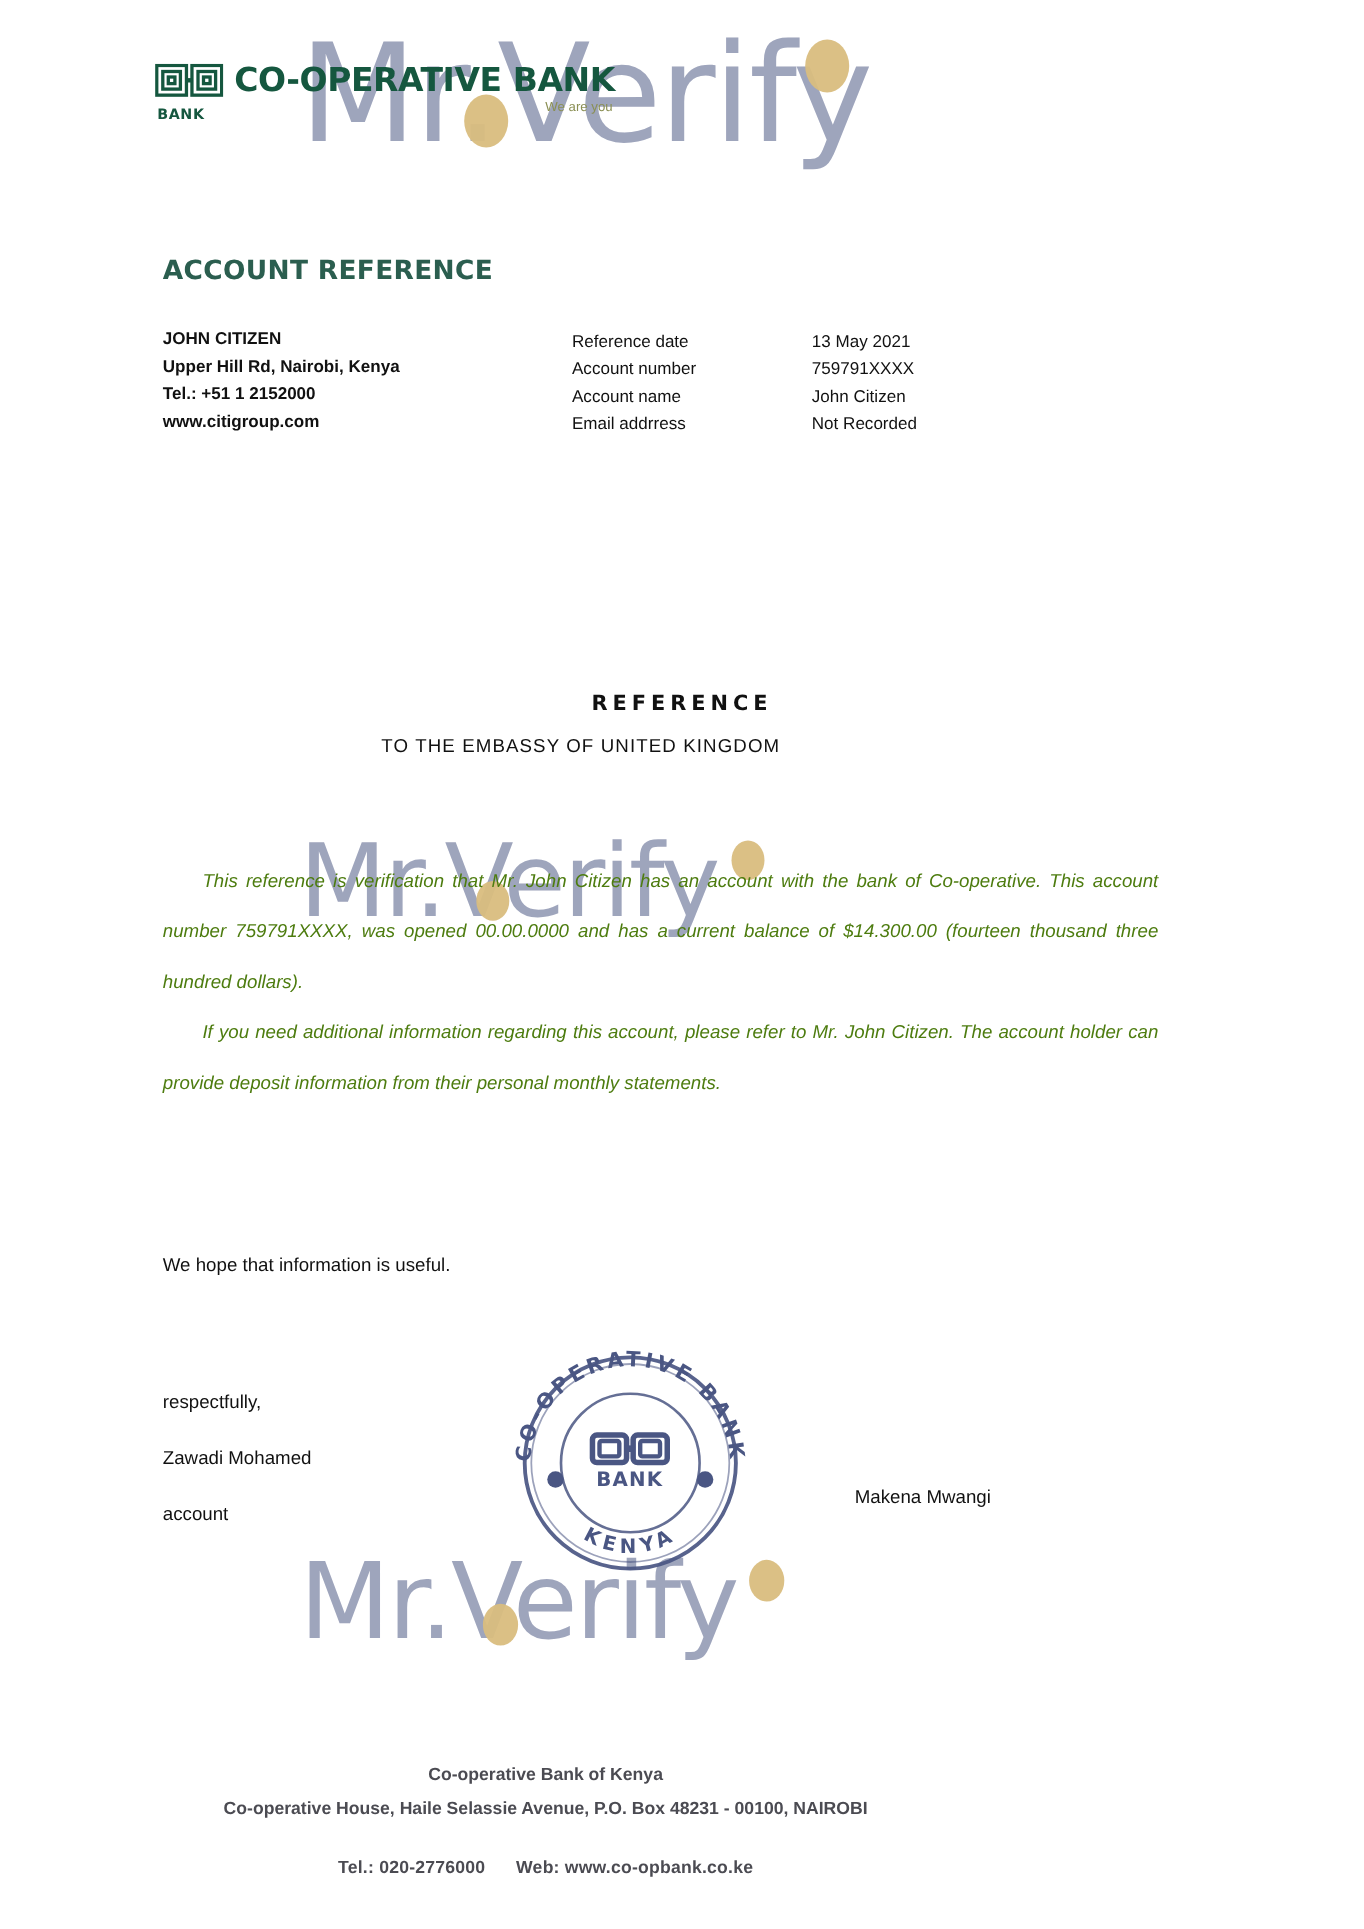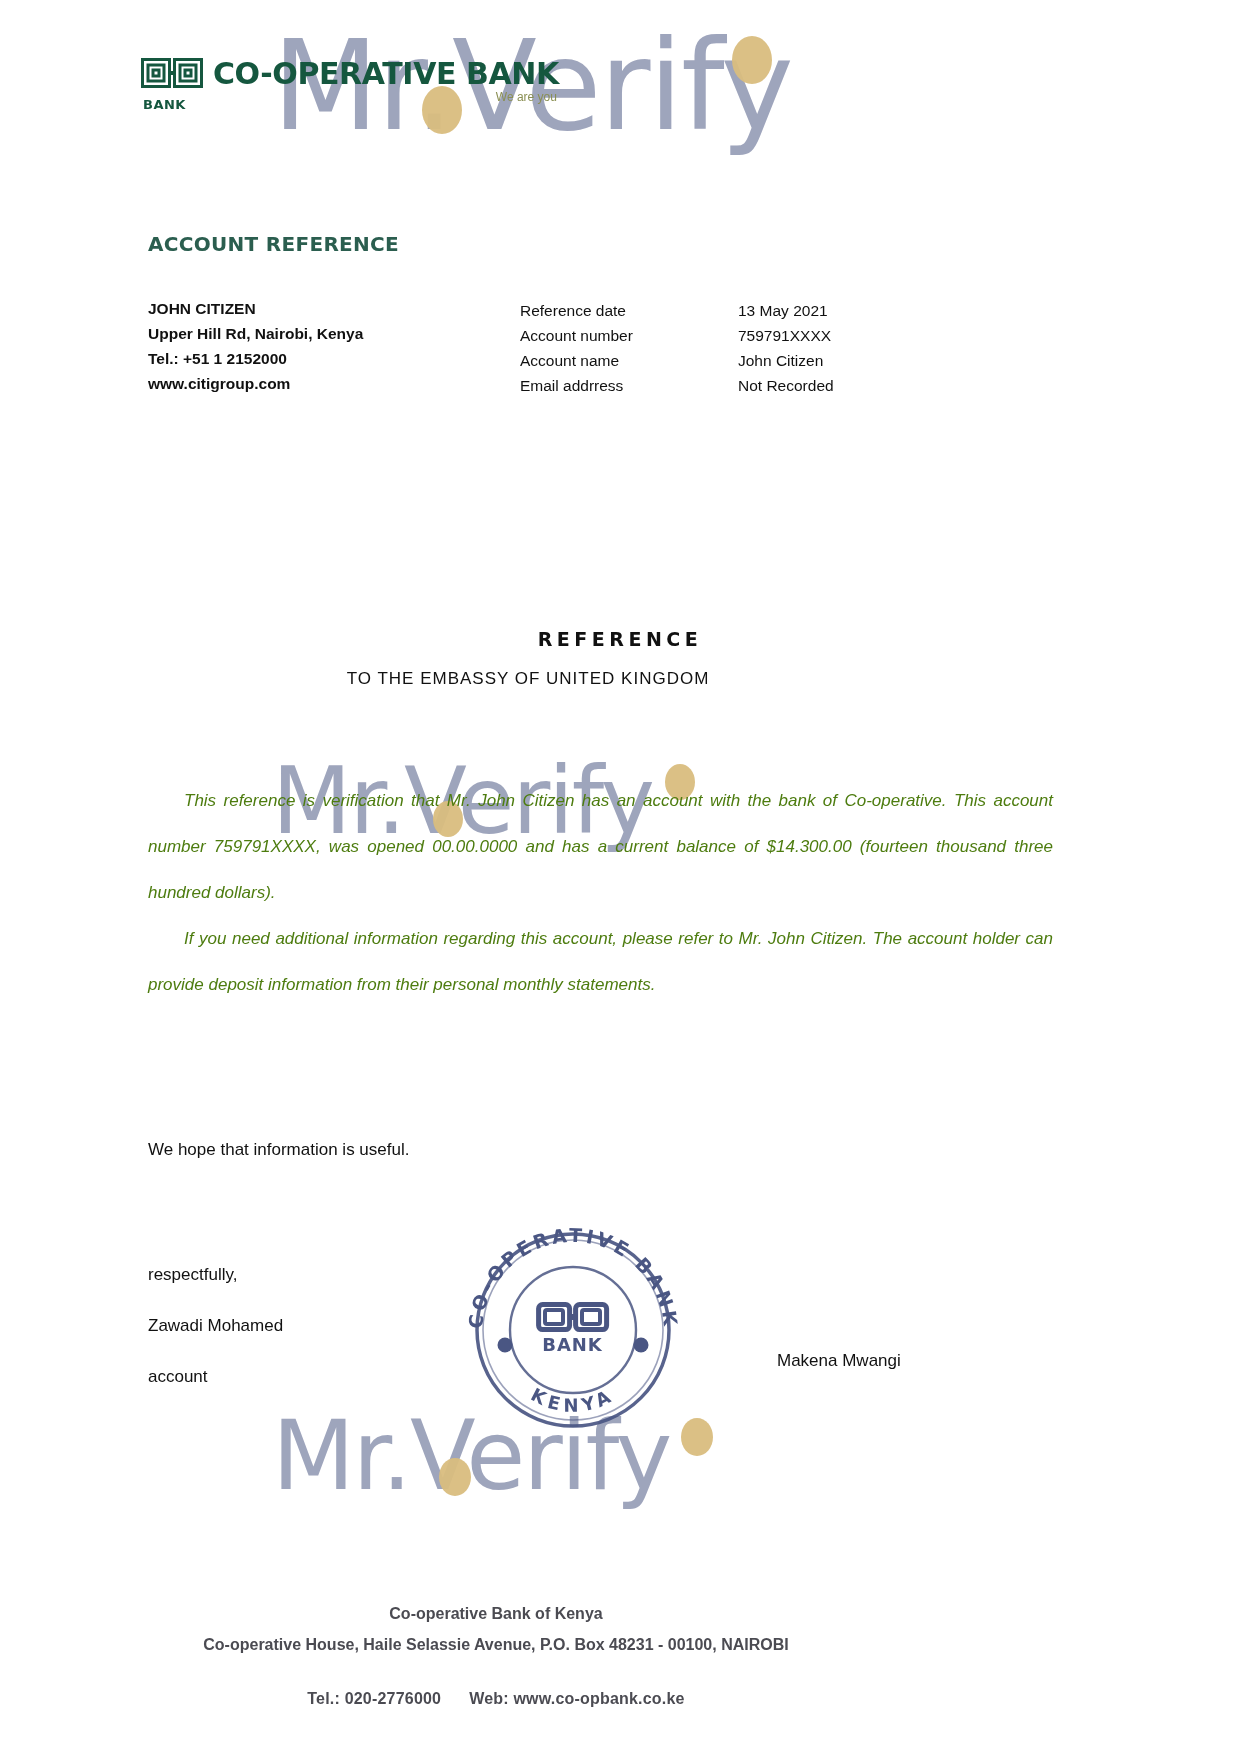--- a/index.html
+++ b/index.html
@@ -91,21 +91,21 @@
     white-space: nowrap;
   }
 
   
   #acct-heading {
     position: absolute;
     top: 232px;
     left: 148px;
     font-family: "DejaVu Sans", sans-serif;
     font-weight: 700;
-    font-size: 20px;
+    font-size: 24px;
     letter-spacing: .3px;
     color: #2b5e4f;
   }
 
   #party-block {
     position: absolute;
     top: 296px;
     left: 148px;
     font-family: "Liberation Sans", sans-serif;
     font-weight: 700;

